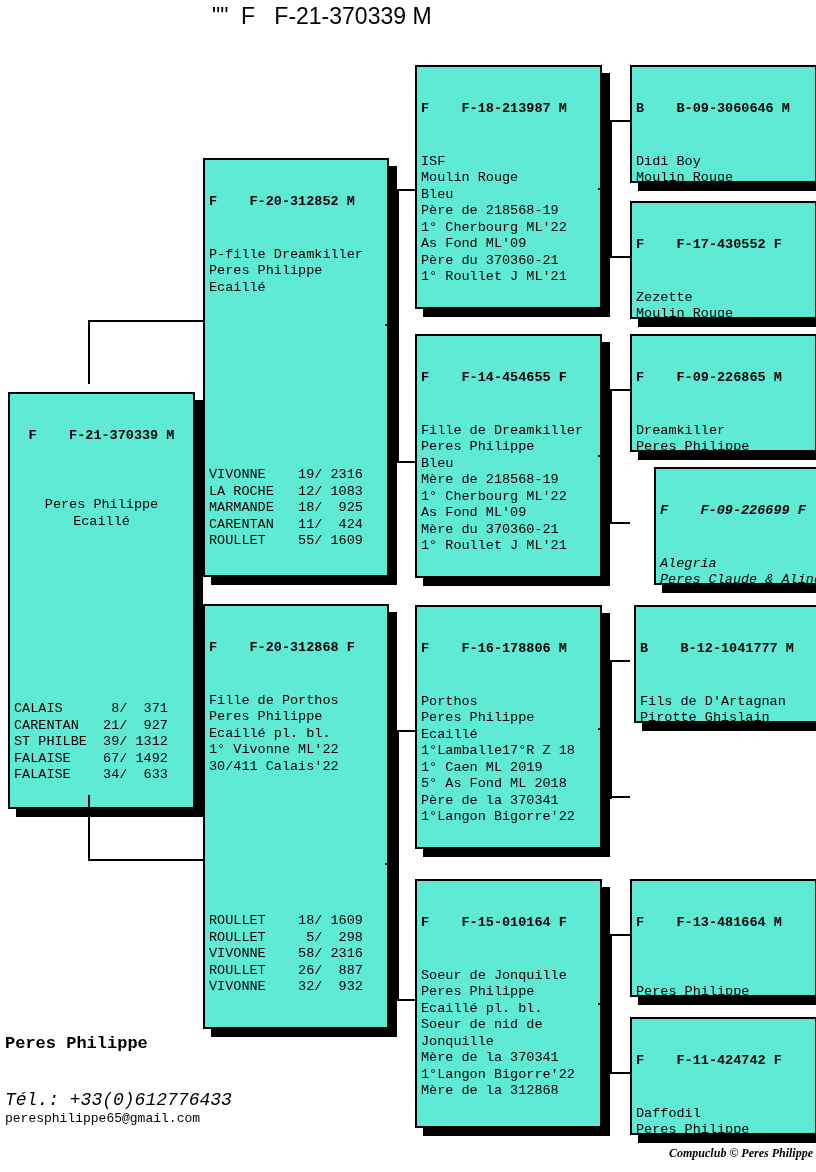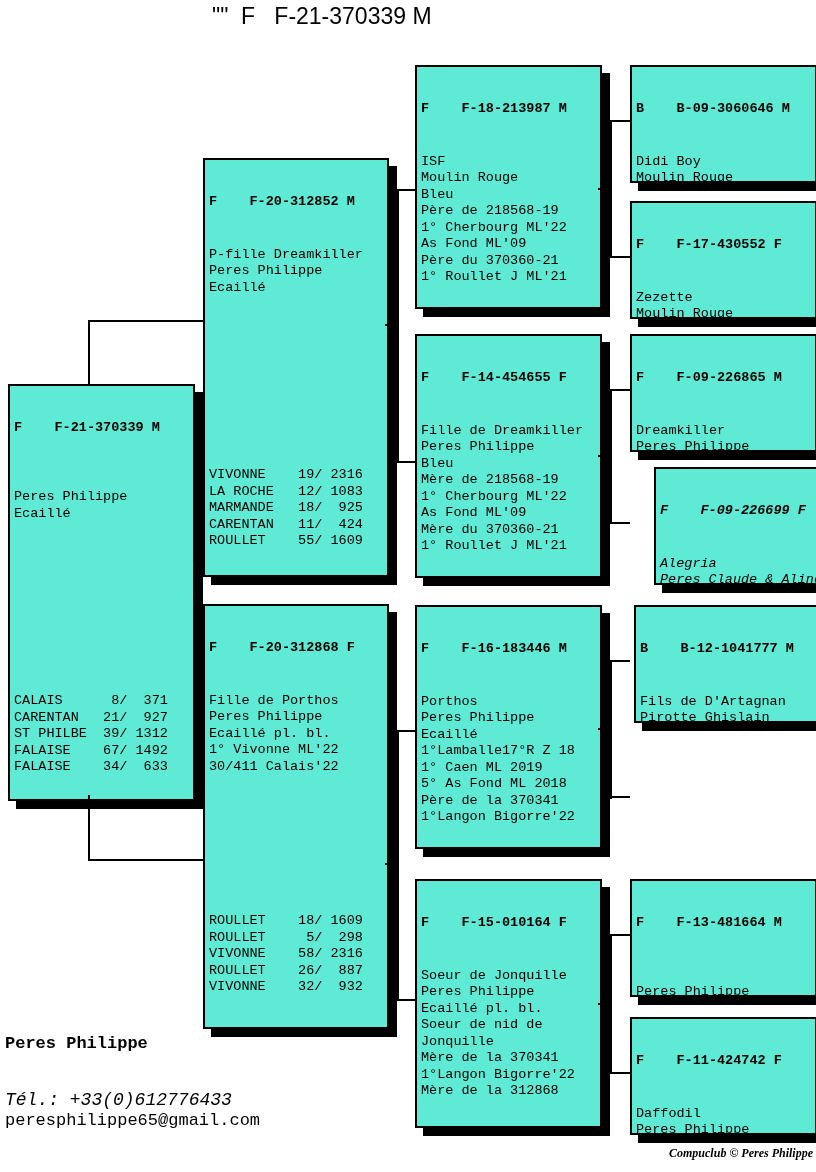--- a/index.html
+++ b/index.html
@@ -9,32 +9,32 @@
          font-size:23px;font-weight:400;white-space:pre;}
   .pbox{position:absolute;background:#5eead4;border:2px solid #000;box-shadow:8px 8px 0 0 #000;
         padding:1px 4px;font-size:13.5px;line-height:16.5px;white-space:pre;overflow:hidden;}
   .bhdr{font-weight:bold;margin-bottom:3px;white-space:pre;}
   .blines{white-space:pre;}
   .bresults{white-space:pre;}
   .results-abs{position:absolute;left:4px;top:307px;}
   .cline{position:absolute;background:#000;}
   #owner-name{position:absolute;left:5px;top:1034px;font-size:17px;font-weight:bold;white-space:pre;}
   #owner-phone{position:absolute;left:5px;top:1090px;font-size:18px;white-space:pre;font-style:italic;}
-  #owner-email{position:absolute;left:5px;top:1111px;font-size:17px;white-space:pre;text-align:center;}
+  #owner-email{position:absolute;left:5px;top:1111px;font-size:13px;white-space:pre;text-align:center;}
   #brand{position:absolute;right:3px;top:1146px;font-family:"Liberation Serif","DejaVu Serif",serif;
          font-style:italic;font-weight:bold;font-size:12px;white-space:pre;}
 </style>
 </head>
 <body>
 
 <div id="page">
 
   <div id="title">""  F   F-21-370339 M</div>
 
-  <div class="pbox" style="left:8px;top:384px;width:175px;height:411px;">
+  <div class="pbox" style="left:8px;top:392px;width:175px;height:411px;text-align:center;">
     <div class="bhdr">F    F-21-370339 M</div>
     <div class="blines">
 Peres Philippe
 Ecaillé</div>
     <div class="bresults results-abs">CALAIS      8/  371
 CARENTAN   21/  927
 ST PHILBE  39/ 1312
 FALAISE    67/ 1492
 FALAISE    34/  633</div>
   </div>
@@ -83,21 +83,21 @@
 Peres Philippe
 Bleu
 Mère de 218568-19
 1° Cherbourg ML'22
 As Fond ML'09
 Mère du 370360-21
 1° Roullet J ML'21</div>
   </div>
 
   <div class="pbox" style="left:415px;top:605px;width:175px;height:238px;">
-    <div class="bhdr">F    F-16-183446 M</div>
+    <div class="bhdr">F    F-16-178806 M</div>
     <div class="blines">Porthos
 Peres Philippe
 Ecaillé
 1°Lamballe17°R Z 18
 1° Caen ML 2019
 5° As Fond ML 2018
 Père de la 370341
 1°Langon Bigorre'22</div>
     
   </div>

